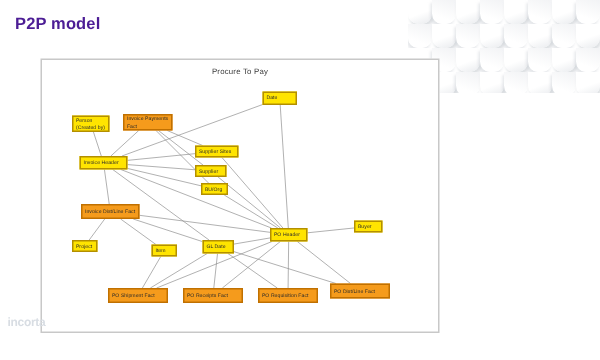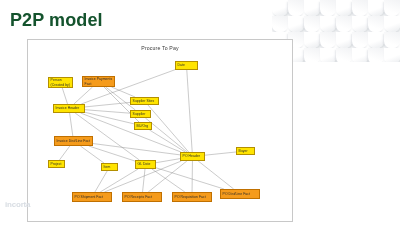--- a/index.html
+++ b/index.html
@@ -37,23 +37,23 @@
   #deco .cell.alt {
     background: linear-gradient(200deg, #f2f3f5 0%, #ffffff 70%);
     box-shadow: -1px 2px 2px rgba(186,192,200,0.38);
   }
 
   
   #title {
     position: absolute;
     left: 10px;
     top: 10px;
-    font-size: 18px;
+    font-size: 11px;
     font-weight: bold;
-    color: #14532d;
+    color: #4c1d95;
     letter-spacing: 0.1px;
   }
 
   
   #diagram {
     position: absolute;
     left: 27px;
     top: 39px;
     width: 264px;
     height: 181px;
@@ -91,21 +91,21 @@
     letter-spacing: 0.05px;
     overflow: hidden;
   }
   .node.dim  { background: #ffe400; }
   .node.fact { background: #f59b1c; border-color: #c07000; }
 
   
   #logo {
     position: absolute;
     left: 5px;
-    bottom: 16px;
+    bottom: 6px;
     font-size: 8px;
     font-weight: bold;
     color: #d8dde3;
     letter-spacing: -0.2px;
   }
 </style>
 </head>
 <body>
 
 <div id="slide">

